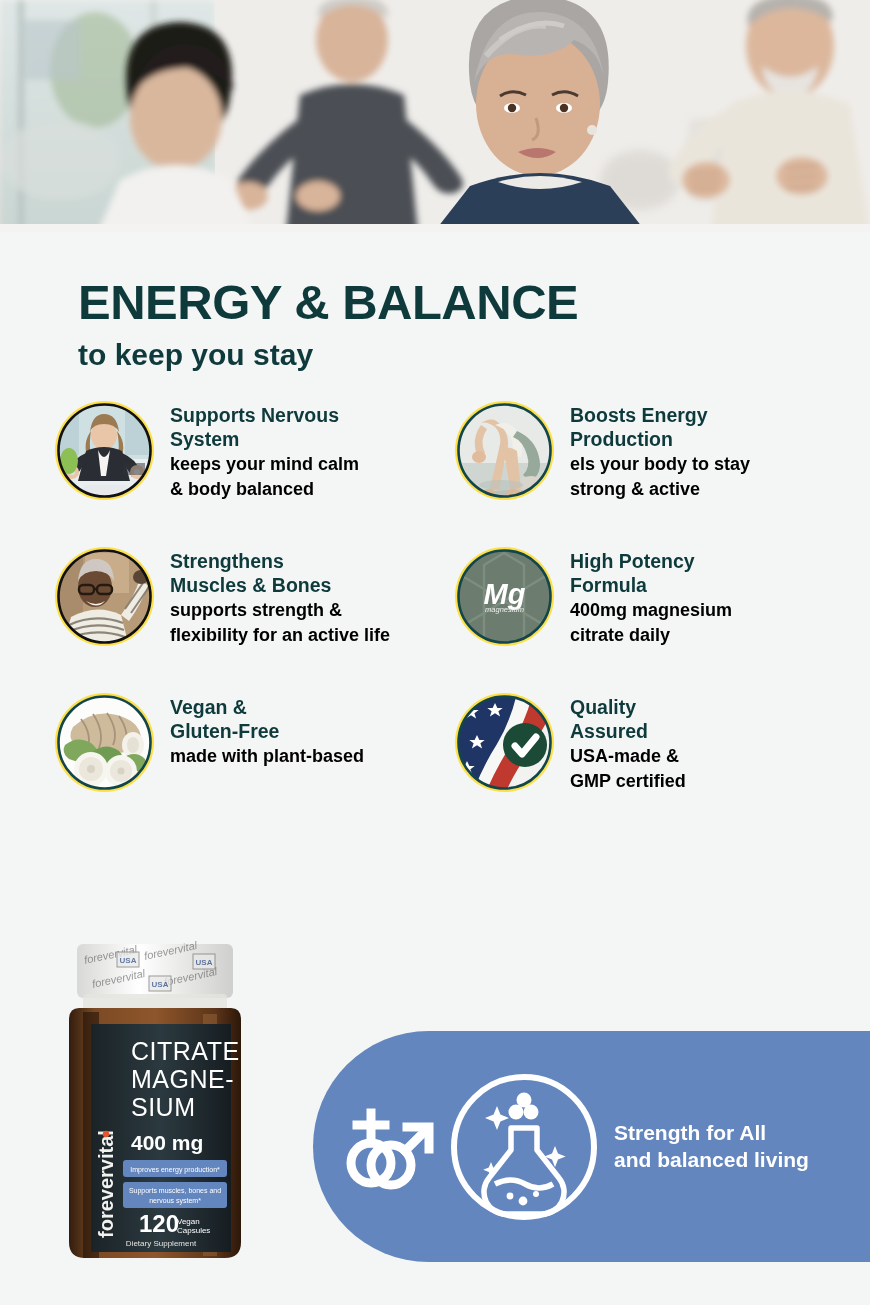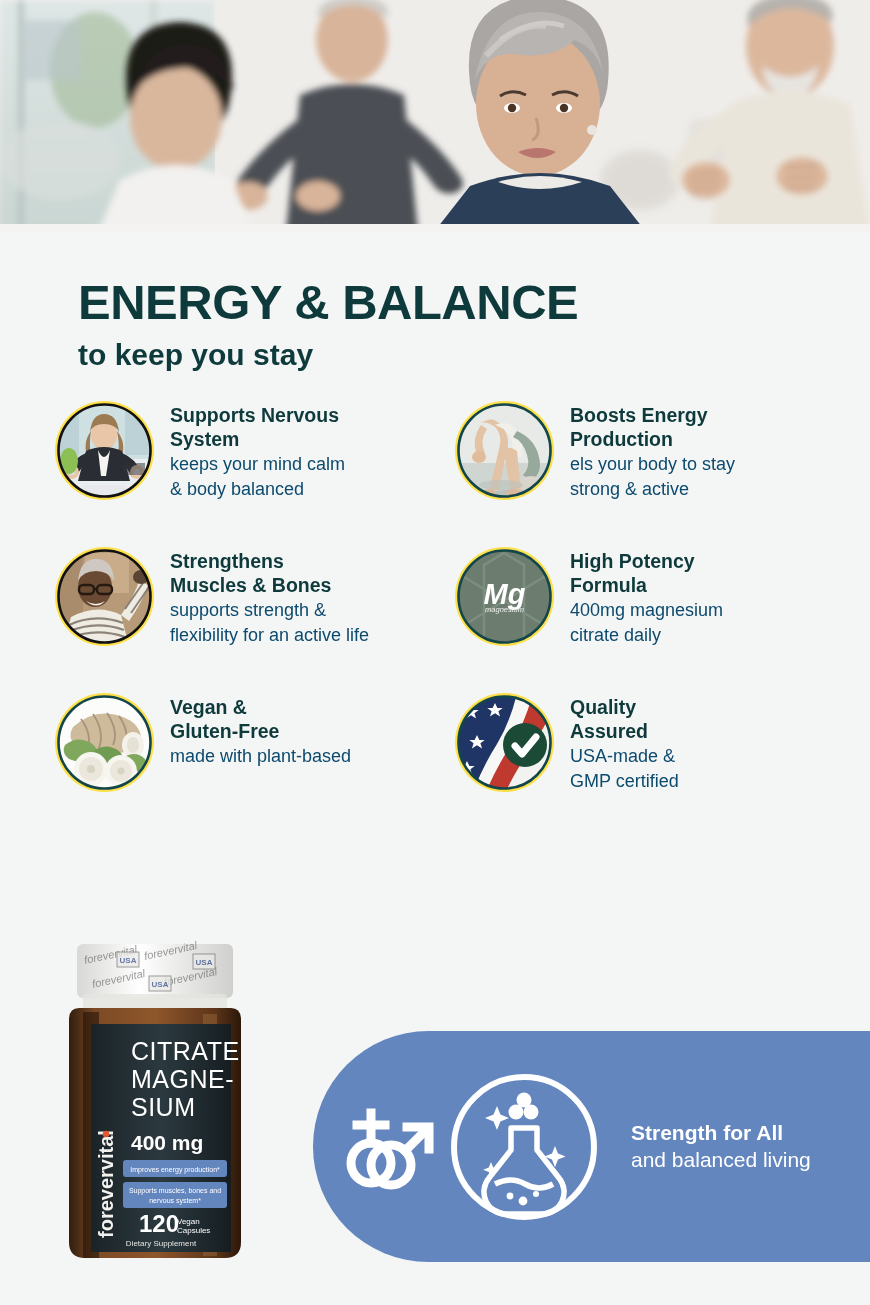--- a/index.html
+++ b/index.html
@@ -24,31 +24,31 @@
 
   
   .features{position:absolute;left:55px;top:401px;width:800px;}
   .frow{display:flex;width:800px;margin-bottom:46px;}
   .fcell{display:flex;width:400px;align-items:flex-start;}
   .fcell.right{padding-left:-0px;}
   .ficon{width:99px;height:99px;border-radius:50%;flex:0 0 99px;overflow:hidden;position:relative;background:#fde047;font-style:italic;}
   .ficon svg{display:block;width:99px;height:99px;}
   .ftext{padding-left:16px;padding-top:2px;}
   .ftitle{font-size:19.5px;line-height:24px;font-weight:bold;color:#0e3a3c;}
-  .fdesc{font-size:18px;line-height:24px;color:#0c4a6e;font-weight:normal;margin-top:1px;}
+  .fdesc{font-size:18px;line-height:24px;color:#000000;font-weight:bold;margin-top:1px;}
 
   
   .banner{position:absolute;left:313px;top:1031px;width:557px;height:231px;
     background:#6486bf;border-radius:116px 0 0 116px;}
   .banner-inner{display:flex;align-items:center;height:231px;padding-left:22px;}
   .gender-ico{width:104px;height:104px;flex:0 0 104px;}
   .flask-ico{width:158px;height:158px;flex:0 0 158px;margin-left:6px;}
-  .banner-text{margin-left:28px;color:#ffffff;}
+  .banner-text{margin-left:11px;color:#ffffff;}
   .banner-title{font-size:21px;line-height:26px;font-weight:bold;}
-  .banner-sub{font-size:21px;line-height:27px;font-weight:normal;}
+  .banner-sub{font-size:21px;line-height:27px;font-weight:bold;}
 
   .bottle{position:absolute;left:53px;top:938px;width:240px;height:330px;}
   .bottle svg{display:block;width:240px;height:330px;}
 </style>
 </head>
 <body>
 
 <div class="page">
 
   <div class="hero">

